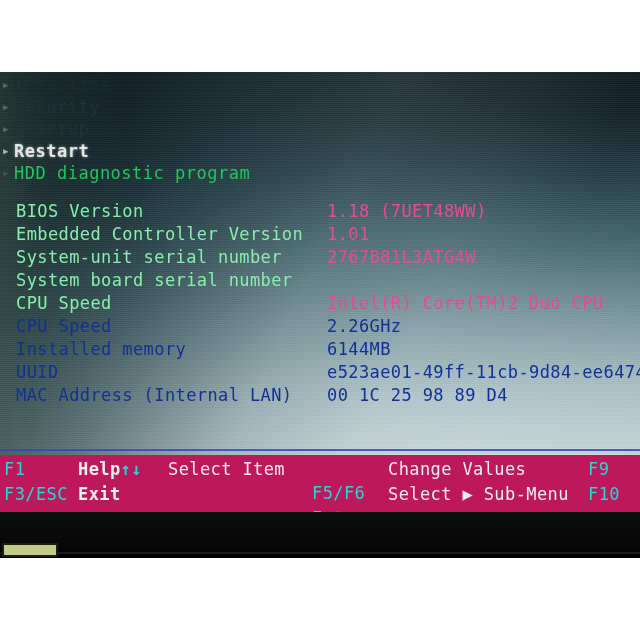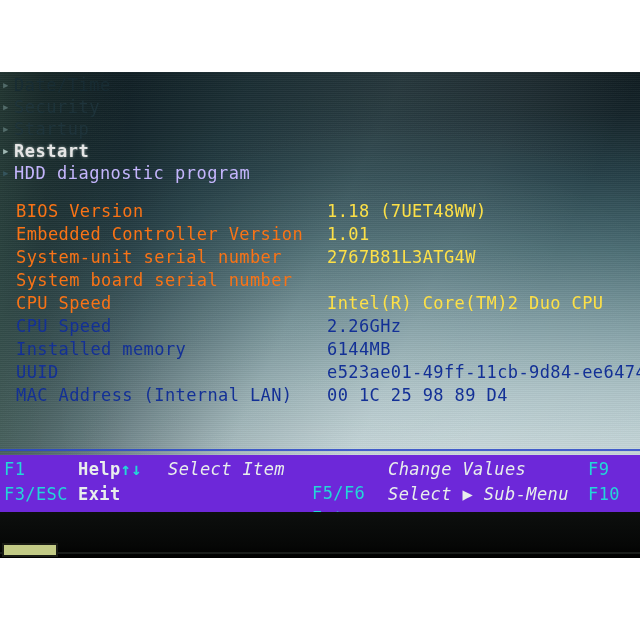--- a/index.html
+++ b/index.html
@@ -128,21 +128,21 @@
   .menu-row.dim .menu-label { color: rgba(30,52,60,0.92); }
   .menu-row.dim.dimmer .menu-label { color: rgba(24,44,52,0.92); }
   
   .menu-row.sel .menu-label {
     color: #e5e5e5;
     font-weight: bold;
     text-shadow: 0 0 3px rgba(230,245,240,0.55);
   }
   .menu-row.sel .menu-marker { color: rgba(200,225,220,0.75); }
   
-  .menu-row.blue .menu-label { color: #c4b5fd; }
+  .menu-row.blue .menu-label { color: #22c55e; }
   .menu-row.blue .menu-marker { color: rgba(60,95,110,0.7); }
 
   
   .info {
     position: absolute;
     left: 0;
     top: 128px;
     width: 640px;
   }
   .info-row {
@@ -150,29 +150,29 @@
     height: 23px;
     line-height: 23px;
     white-space: nowrap;
   }
   .info-label {
     position: absolute;
     left: 16px;
     top: 0;
     font-size: 17px;
     letter-spacing: 0.4px;
-    color: #f97316;
+    color: #86efac;
   }
   .info-value {
     position: absolute;
     left: 327px;
     top: 0;
     font-size: 17px;
     letter-spacing: 0.4px;
-    color: #fde047;
+    color: #ec4899;
   }
   
   .info-row:nth-child(n+6) .info-label,
   .info-row:nth-child(n+6) .info-value { color: #133096; }
 
   
   .rule {
     position: absolute;
     left: 0;
     top: 377px;
@@ -183,21 +183,21 @@
     z-index: 4;
   }
 
   
   .footer {
     position: absolute;
     left: 0;
     top: 383px;
     width: 640px;
     height: 57px;
-    background: #6d28d9;
+    background: #be185d;
     z-index: 4;
     overflow: hidden;
   }
   .f-row {
     position: relative;
     height: 25px;
     line-height: 25px;
     white-space: nowrap;
   }
   .f-row.r1 { top: 2px; }
@@ -213,23 +213,23 @@
     font-size: 17px;
     letter-spacing: 0.4px;
     color: #e8eeec;
   }
   .arrows { color: #23d7d7; }
   .tri { color: #e8eeec; }
 
   
   .c-key1  { left: 4px; }
   .c-desc1 { left: 78px; font-weight: bold; }
-  .c-desc2 { left: 168px; font-style: italic; }
+  .c-desc2 { left: 168px; }
   .c-key2  { left: 312px; margin-top: 24px; }
-  .c-desc3 { left: 388px; font-style: italic; }
+  .c-desc3 { left: 388px; }
   .c-key3  { left: 588px; }
 
   
   .bezel {
     position: absolute;
     left: 0;
     top: 512px;
     width: 640px;
     height: 46px;
     background: linear-gradient(180deg,

